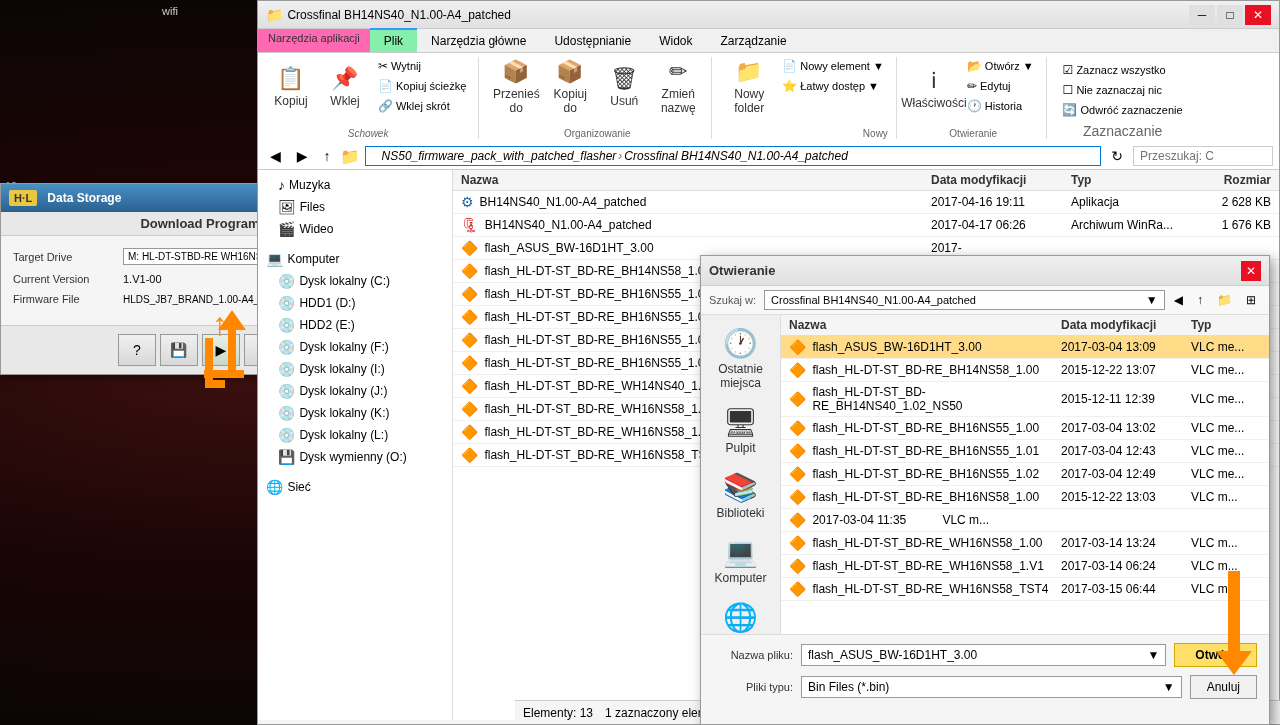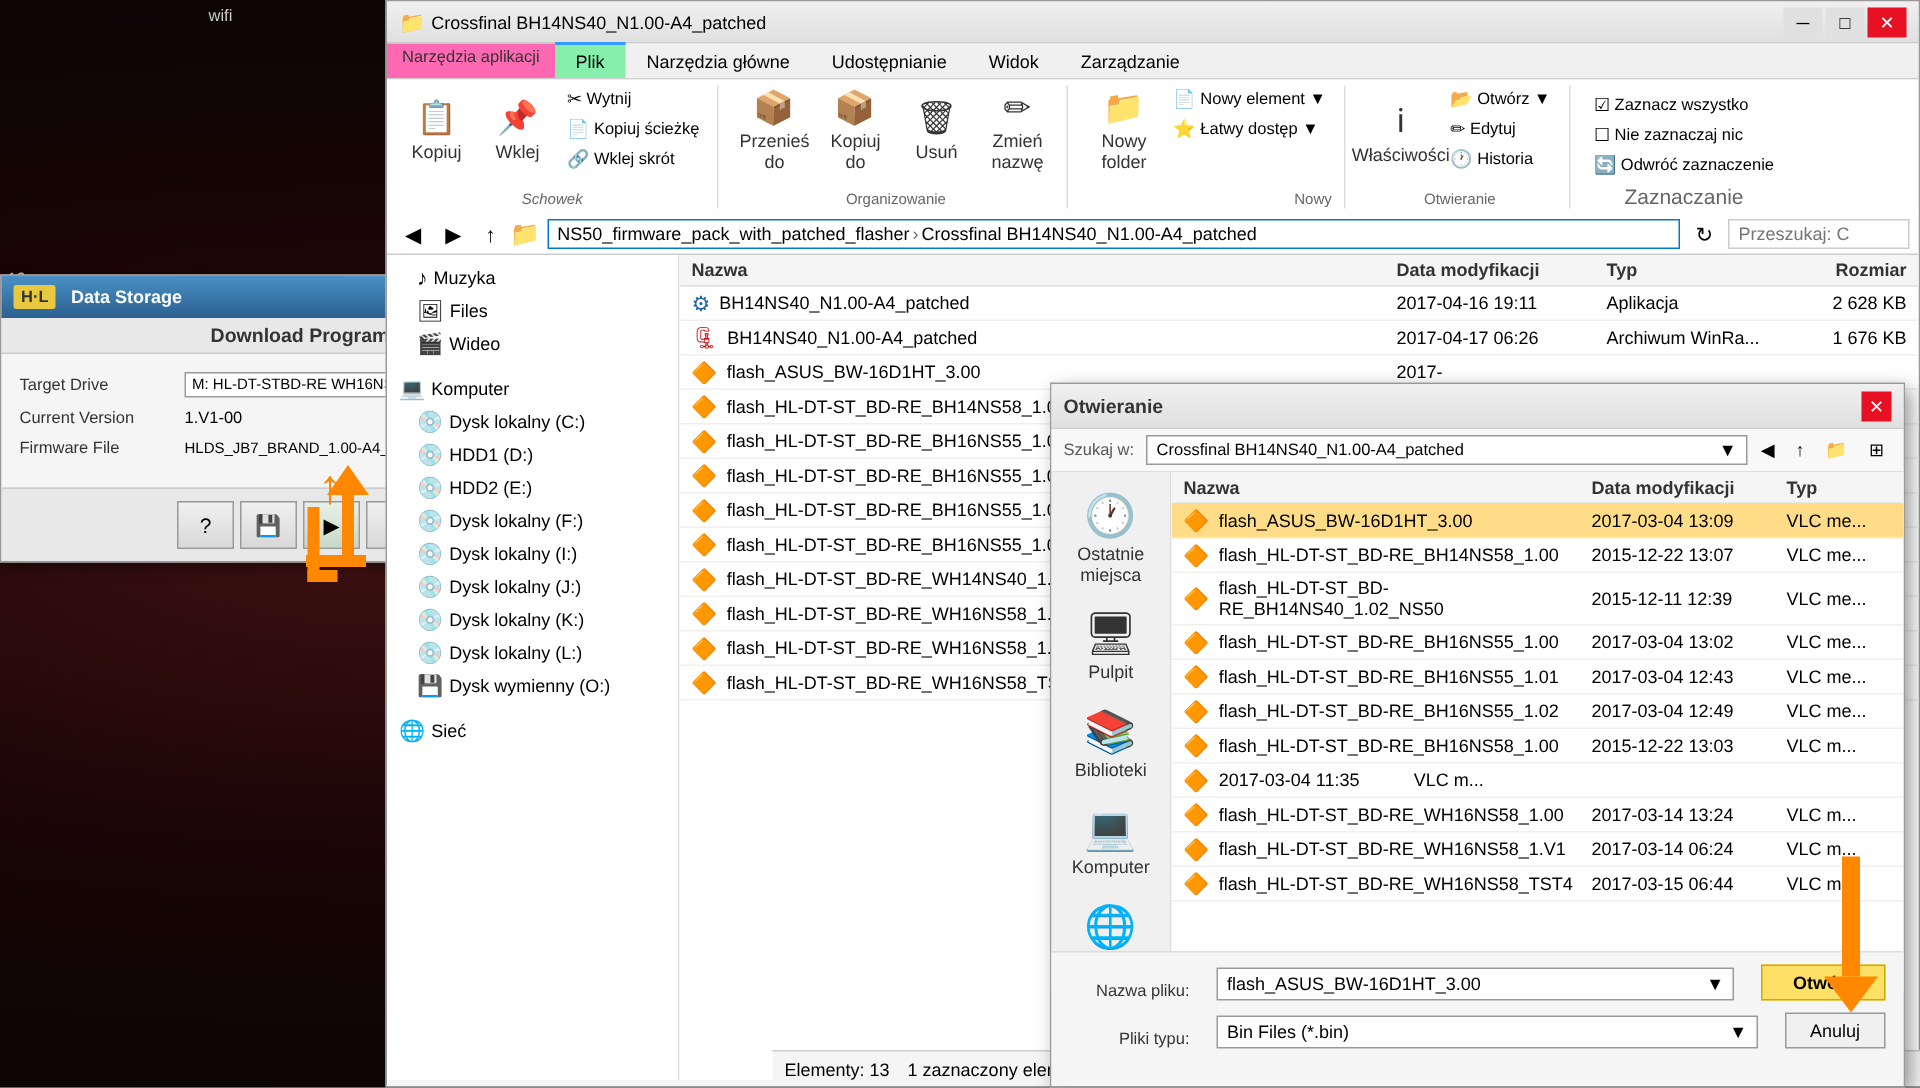--- a/index.html
+++ b/index.html
@@ -6,21 +6,21 @@
     body { width: 1280px; height: 725px; overflow: hidden; background: #1a0a0a; position: relative; }
 
     
     .desktop {
       position: absolute; top: 0; left: 0; width: 1280px; height: 725px;
       background: radial-gradient(ellipse at 20% 50%, #3d1010 0%, #1a0505 40%, #0d0505 70%, #050202 100%);
     }
 
     
     .wifi-label {
-      position: absolute; top: 5px; left: 139px; color: #ccc; font-size: 11px; text-align: center;
+      position: absolute; top: 5px; left: 162px; color: #ccc; font-size: 11px; text-align: center;
     }
 
     
     .download-window {
       position: absolute; top: 183px; left: 0px; width: 400px; background: #f0f0f0;
       border: 1px solid #999; box-shadow: 2px 2px 8px rgba(0,0,0,0.5);
     }
     .download-title-bar {
       background: linear-gradient(to bottom, #4a90c4, #2a6090);
       color: white; padding: 4px 8px; display: flex; align-items: center; justify-content: space-between;
@@ -82,25 +82,25 @@
       font-size: 11px; border: none; background: transparent;
     }
 
     
     .address-bar {
       display: flex; align-items: center; padding: 3px 6px; background: white;
       border-bottom: 1px solid #ccc; gap: 4px;
     }
     .nav-btn { padding: 2px 6px; background: transparent; border: none; cursor: pointer; font-size: 14px; }
     .address-path {
-      flex: 1; border: 1px solid #0078d7; padding: 2px 6px; background: white;
-      font-size: 12px; display: flex; align-items: center;
+      flex: 1; border: 1px solid #0078d7; padding: 2px 16px; background: white;
+      font-size: 12px; display: flex; align-items: center; font-style: italic;
     }
     .path-separator { color: #666; margin: 0 2px; }
-    .search-box { border: 1px solid #ccc; padding: 2px 6px; width: 121px; background: white; }
+    .search-box { border: 1px solid #ccc; padding: 2px 6px; width: 140px; background: white; }
 
     
     .file-area { display: flex; height: calc(725px - 175px); }
     .nav-pane {
       width: 195px; background: white; border-right: 1px solid #ddd;
       overflow-y: auto; padding: 4px 0;
     }
     .nav-item {
       padding: 3px 8px; cursor: pointer; display: flex; align-items: center; gap: 4px;
       font-size: 12px; white-space: nowrap; overflow: hidden;
@@ -180,21 +180,21 @@
     .dialog-col-type { width: 70px; }
     .dialog-file-row {
       display: flex; padding: 3px 8px; border-bottom: 1px solid #f0f0f0;
       align-items: center; font-size: 11px; cursor: pointer;
     }
     .dialog-file-row.highlighted { background: #ffdd88; }
     .dialog-footer {
       position: absolute; bottom: 0; left: 0; right: 0; height: 90px;
       background: #f5f5f5; border-top: 1px solid #ddd; padding: 8px 12px;
     }
-    .dialog-footer-row { display: flex; align-items: flex-end; margin-bottom: 8px; gap: 18px; }
+    .dialog-footer-row { display: flex; align-items: center; margin-bottom: 8px; gap: 8px; }
     .dialog-footer-label { width: 80px; font-size: 11px; color: #333; text-align: right; }
     .dialog-footer-input {
       flex: 1; border: 1px solid #999; padding: 3px 6px; background: white;
       font-size: 11px; display: flex; align-items: center; justify-content: space-between;
     }
     .dialog-open-btn {
       background: #ffe066; border: 1px solid #ccaa00; padding: 4px 20px;
       cursor: pointer; font-size: 12px; font-weight: bold;
     }
     .dialog-cancel-btn {

